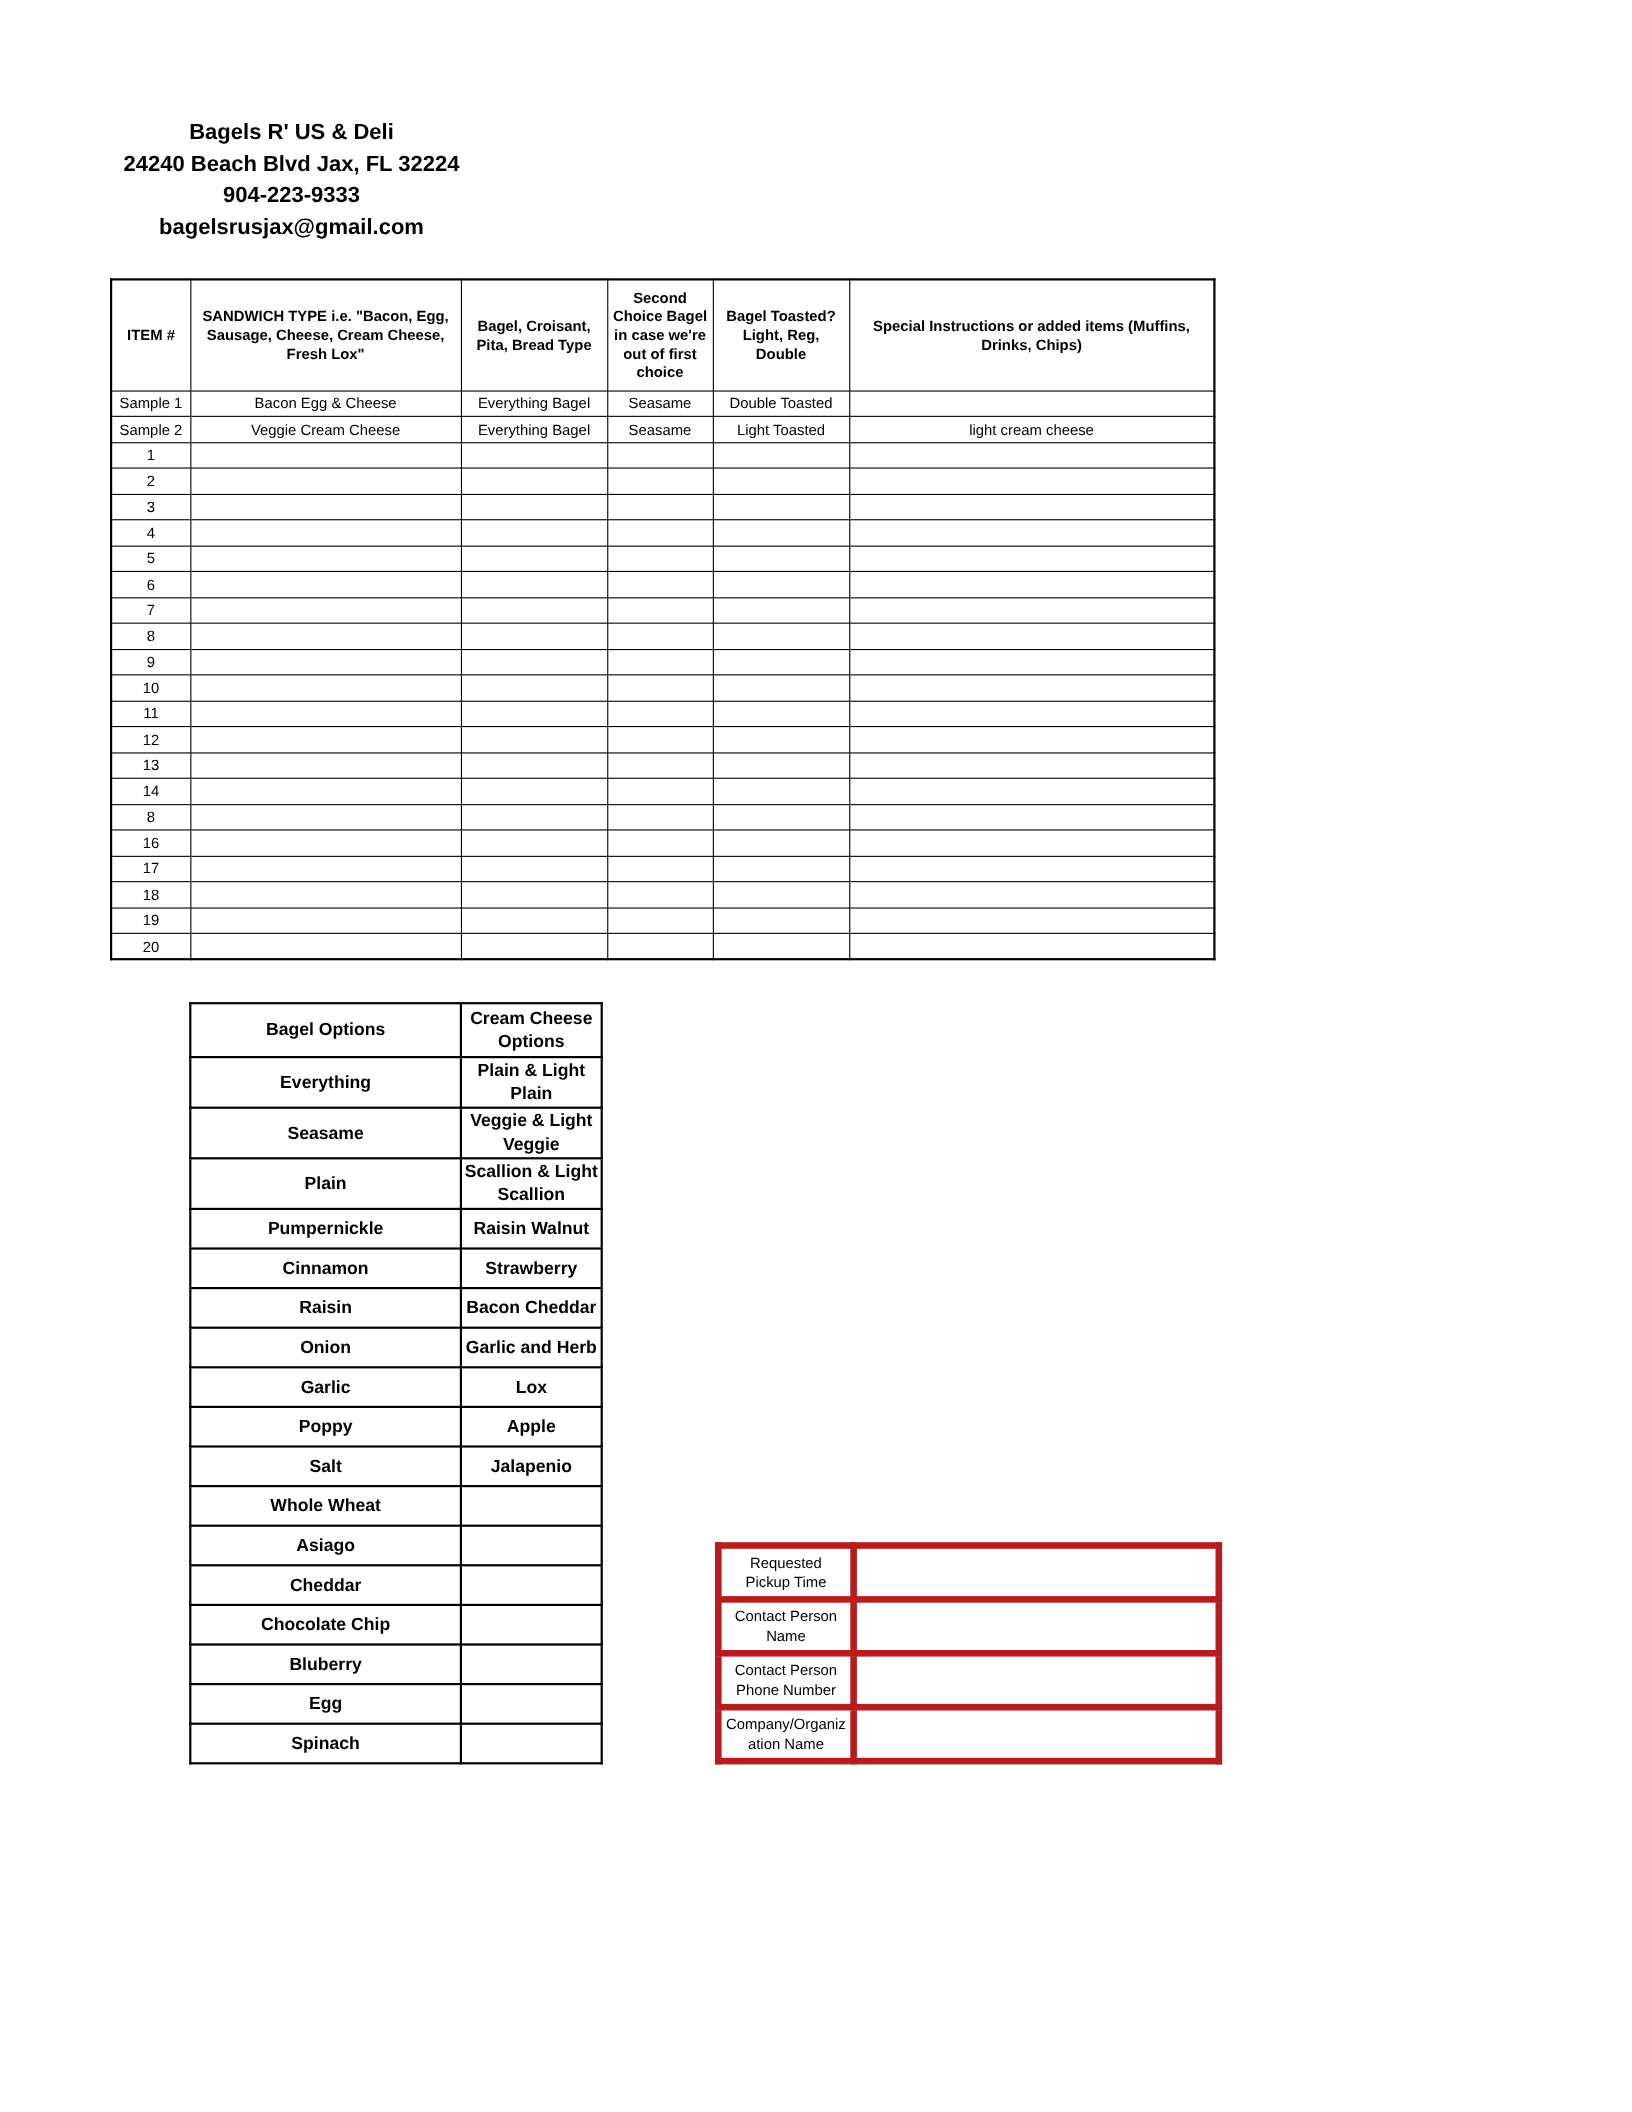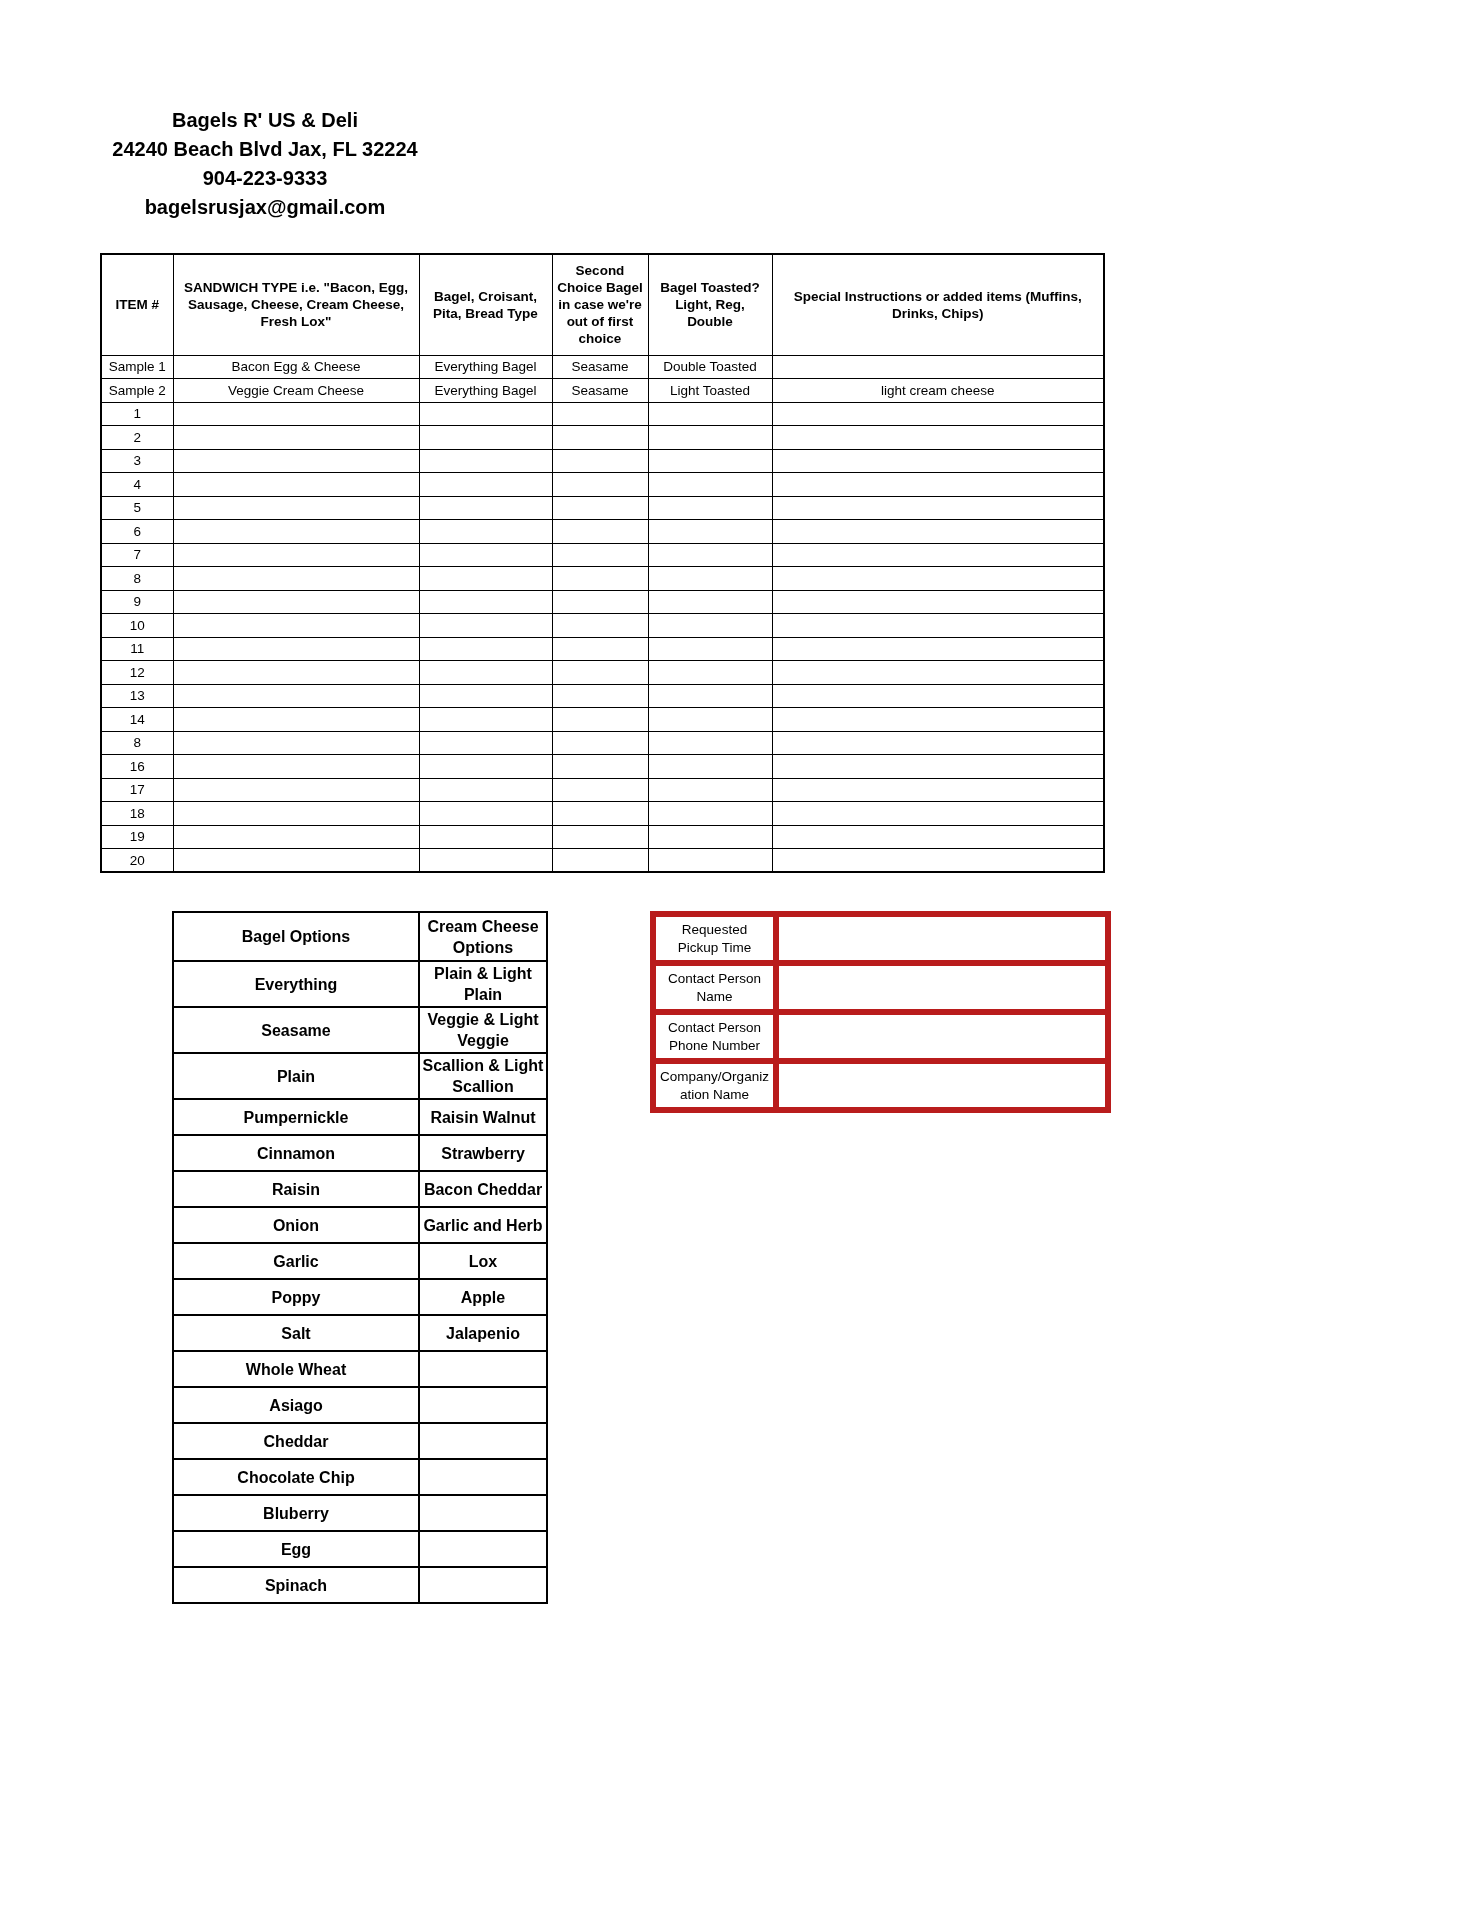--- a/index.html
+++ b/index.html
@@ -31,21 +31,21 @@
     text-align: center;
     vertical-align: middle;
     font-size: 13.5px;
     line-height: 17px;
     padding: 1px 4px;
     overflow: hidden;
   }
   .order-table thead th { font-weight: 700; height: 101px; margin-top: 27px; }
   .order-table tbody td { height: 23.5px; font-weight: 400; }
 
-  .bottom-section { display: flex; align-items: flex-start; margin-top: 38px; }
+  .bottom-section { display: flex; align-items: flex-end; margin-top: 38px; }
 
   .options-table { margin-left: 172px; width: 374px; }
   .options-table th, .options-table td {
     border: 2px solid #000;
     text-align: center;
     vertical-align: middle;
     font-weight: 700;
     font-size: 16px;
     line-height: 21px;
     padding: 1px 2px;

